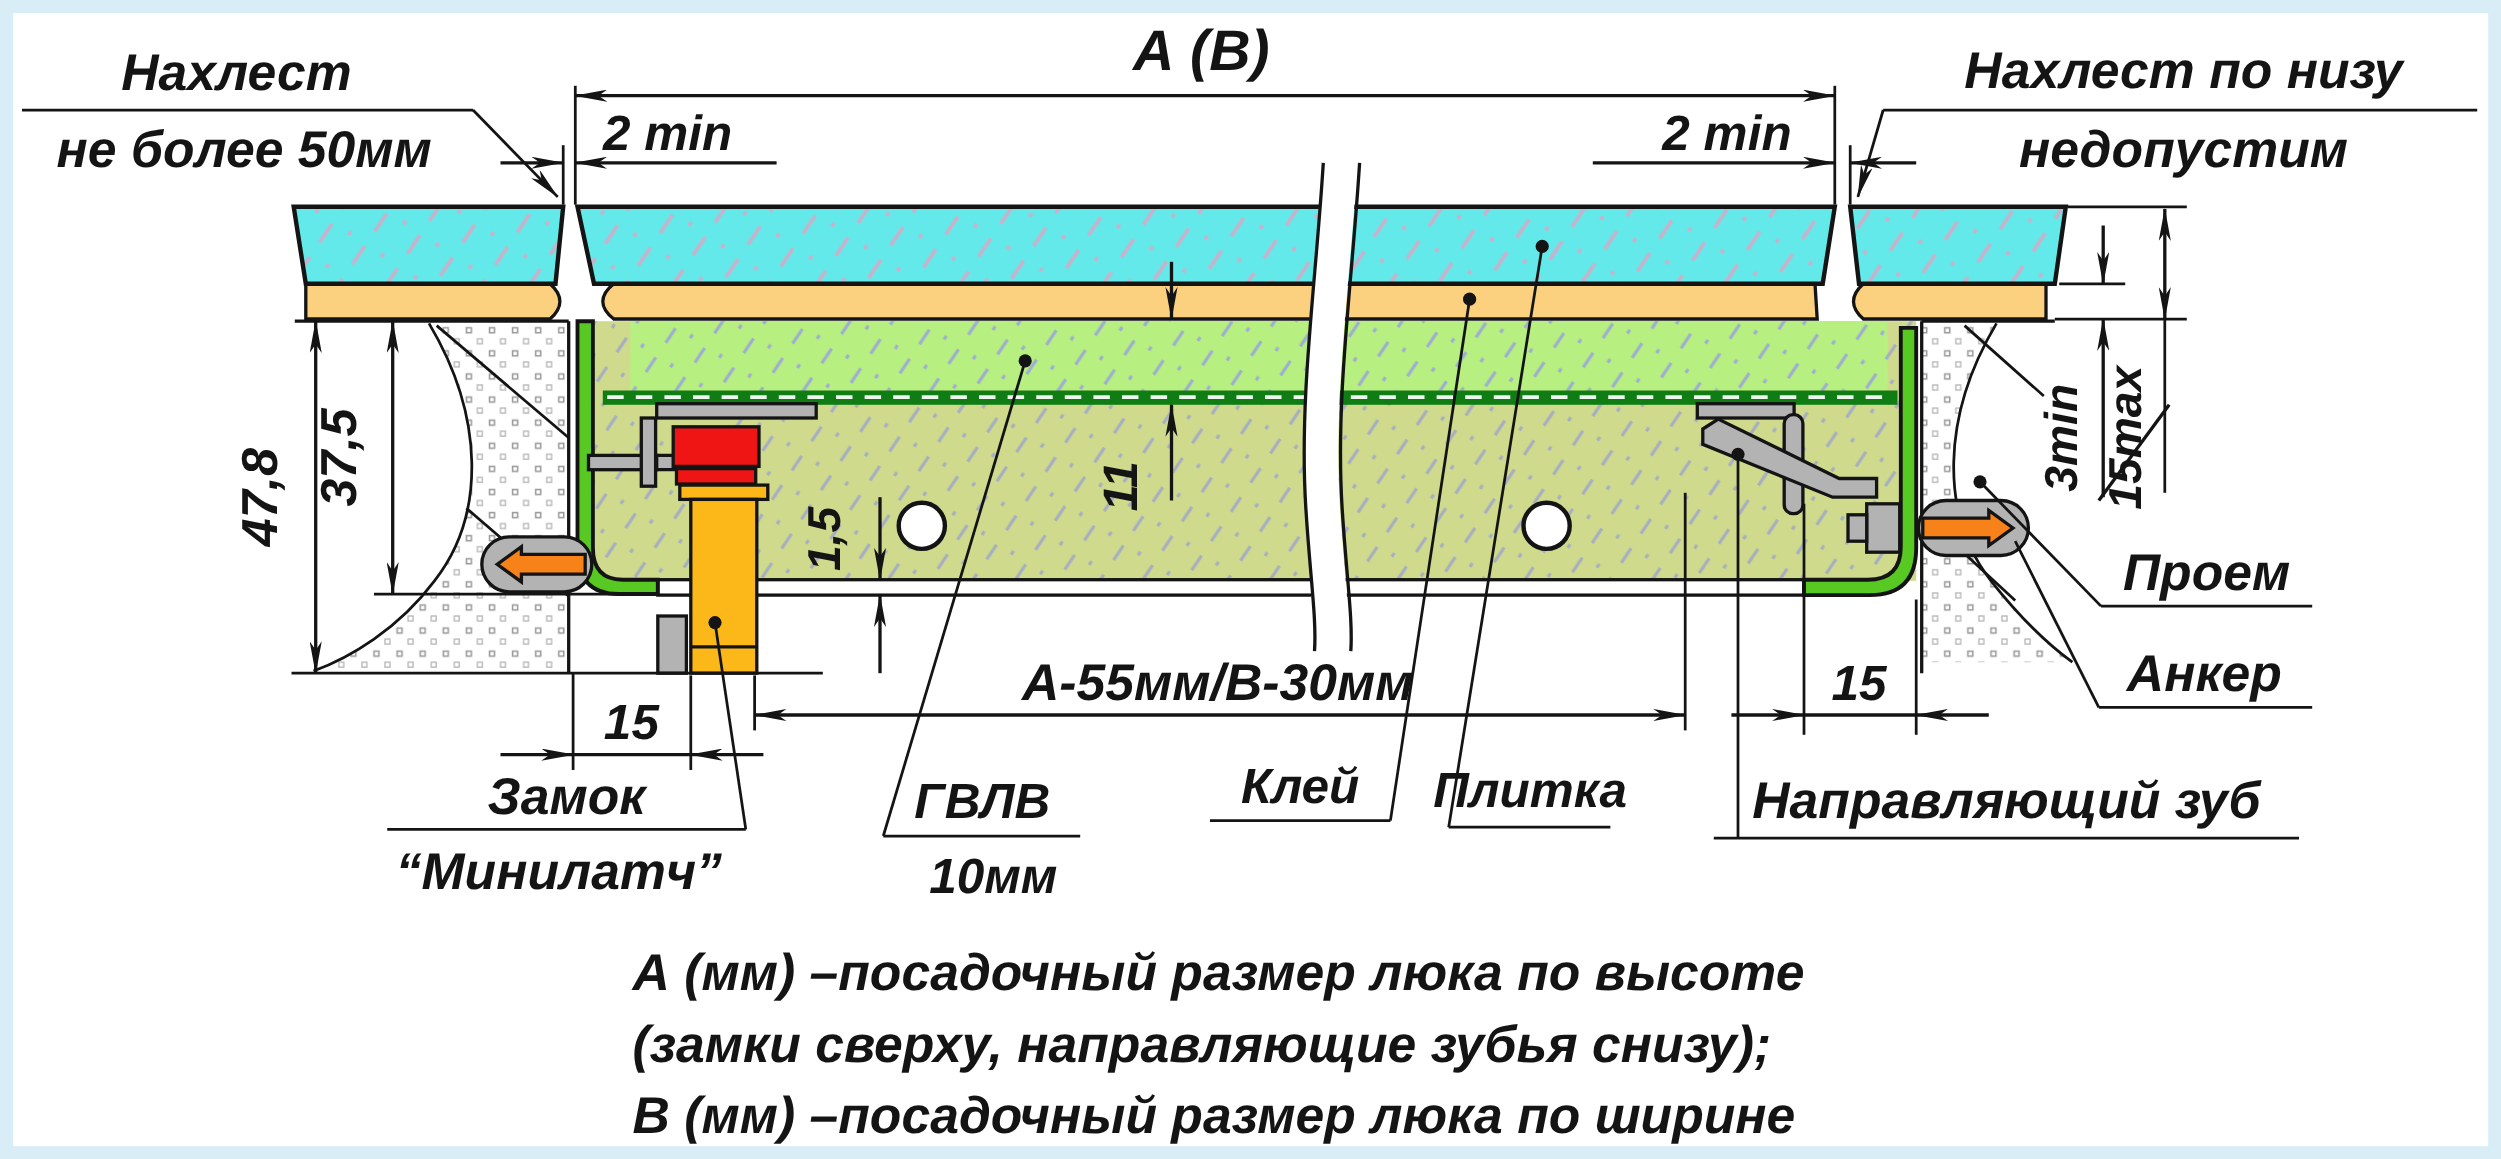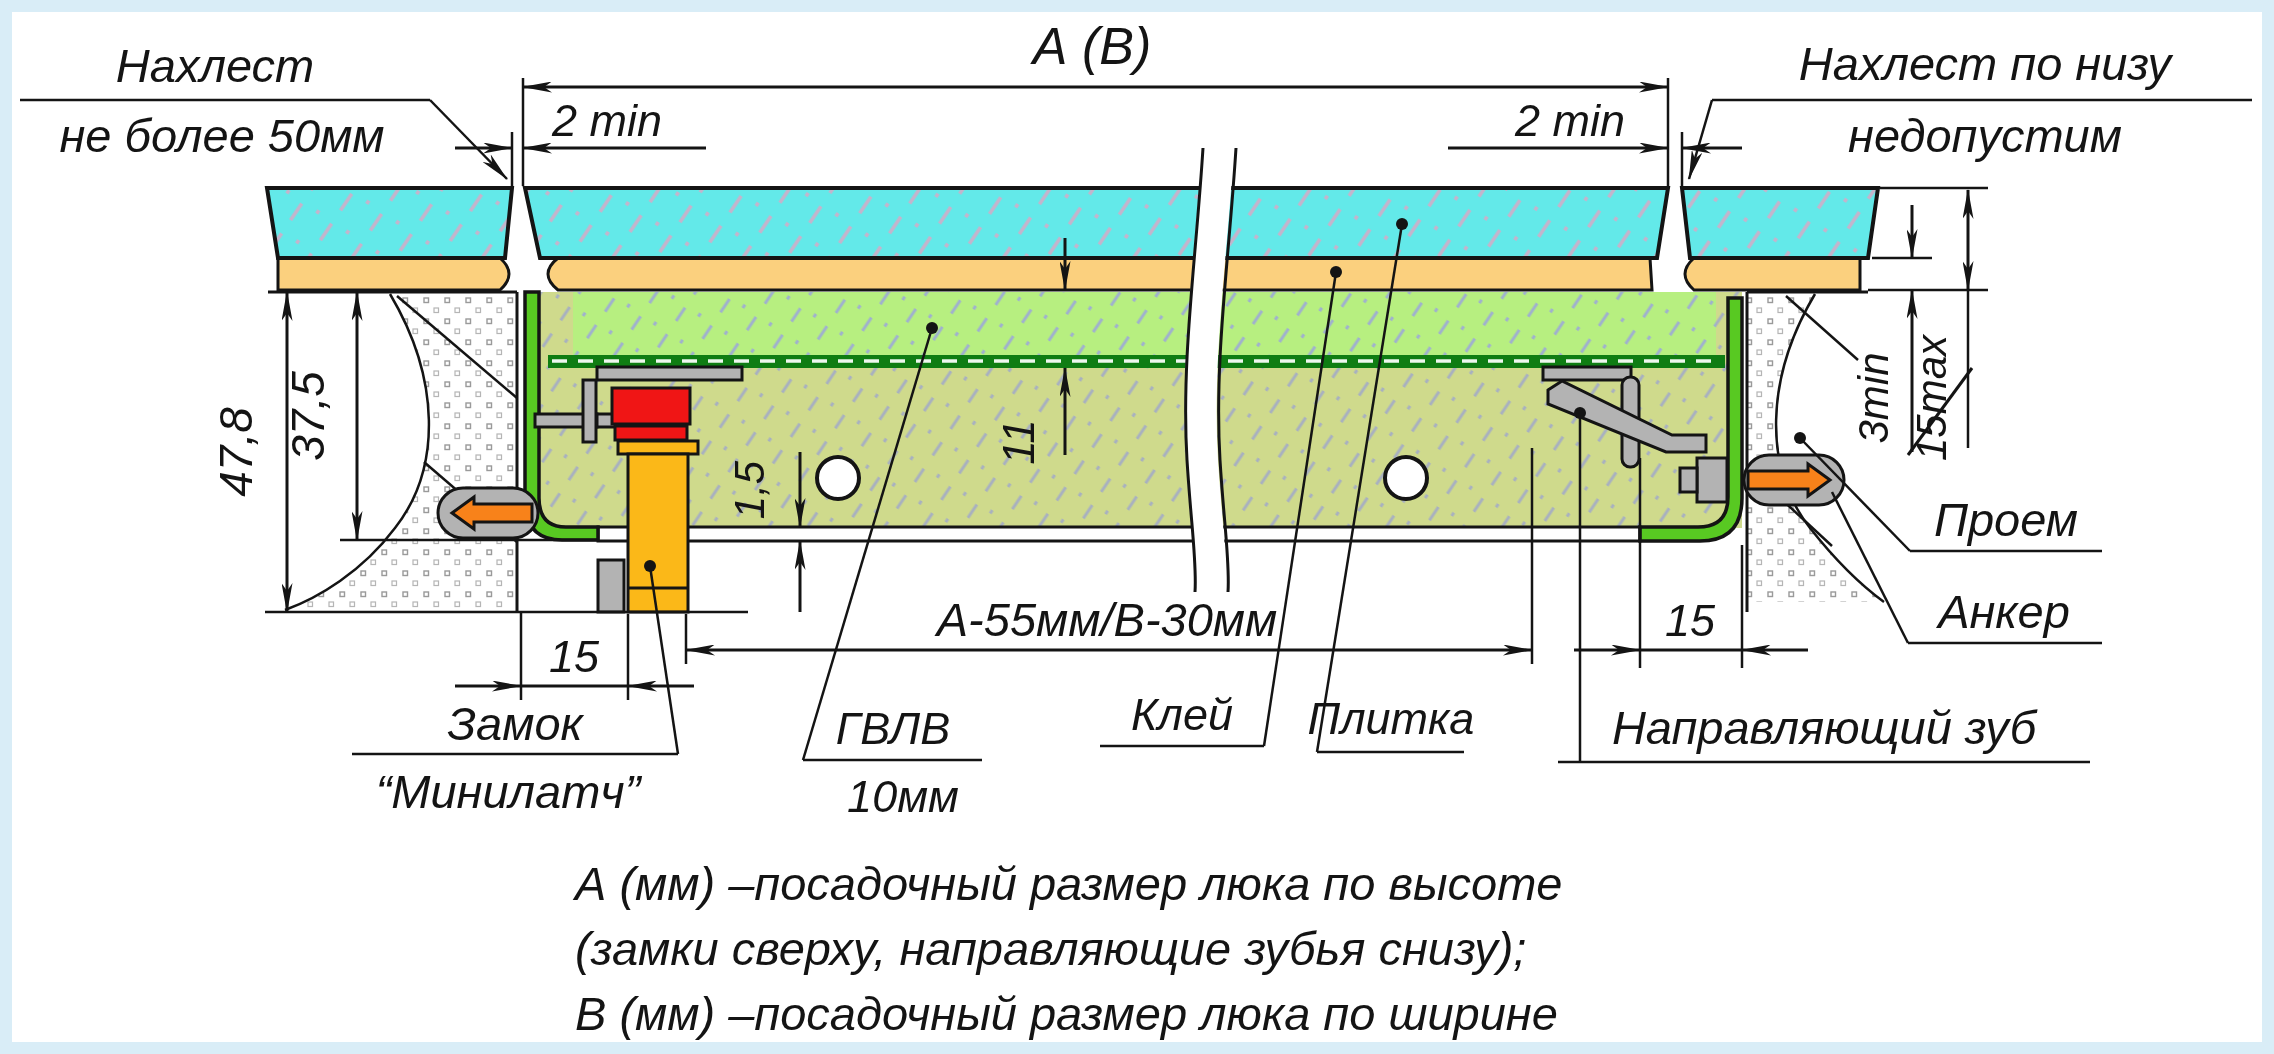--- a/index.html
+++ b/index.html
@@ -1,16 +1,16 @@
 <!DOCTYPE html>
 <html><head>
 <meta charset="utf-8">
 <style>
   html,body{margin:0;padding:0;background:#ffffff;}
-  .stage{position:relative;width:2274px;height:1054px;background:#ffffff;overflow:hidden;}
+  .stage{position:relative;width:2274px;height:1054px;background:#ffffff;overflow:hidden;font-weight:bold;}
   svg{display:block;}
   .t{font-family:"Liberation Sans","DejaVu Sans",sans-serif;font-style:italic;fill:#141414;}
   .mid{text-anchor:middle;}
   .ln{stroke:#141414;stroke-width:2.5;fill:none;}
   .ln3{stroke:#141414;stroke-width:3;fill:none;}
   .out{stroke:#141414;fill:none;}
 </style>
 </head>
 <body>
 

